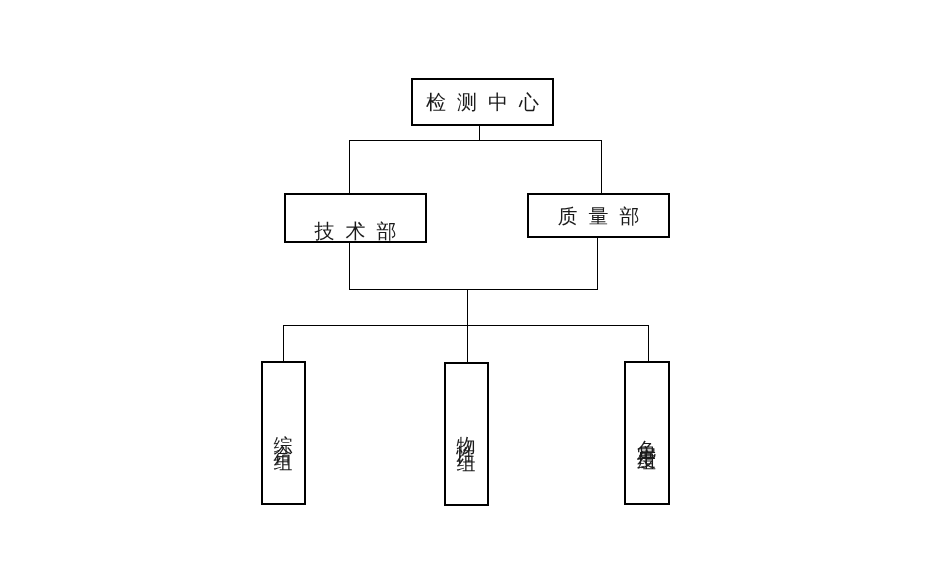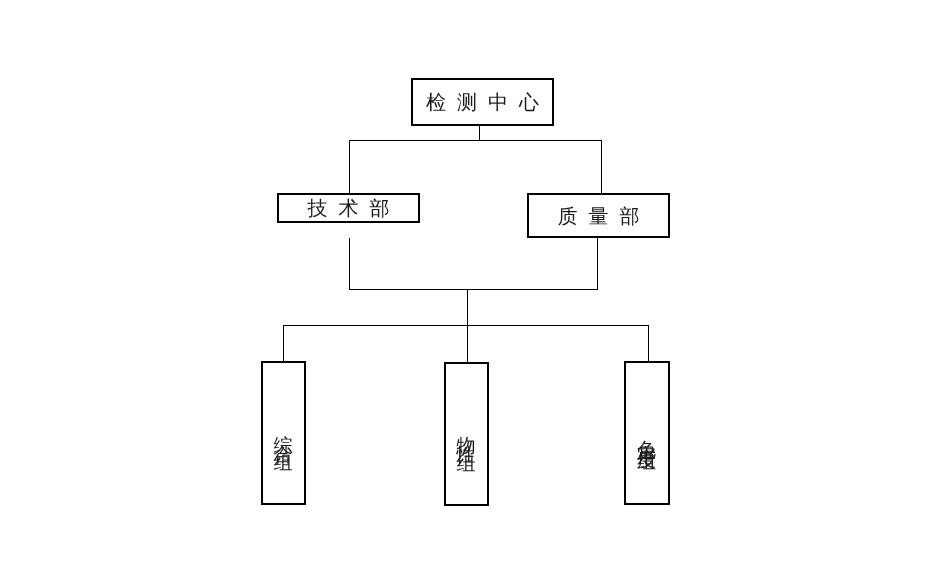--- a/index.html
+++ b/index.html
@@ -66,21 +66,21 @@
 
   <div class="line v" style="left:467px; top:289px; height:73px;"></div>
   <div class="line h" style="left:283px; top:325px; width:366px;"></div>
   <div class="line v" style="left:283px; top:325px; height:36px;"></div>
   <div class="line v" style="left:648px; top:325px; height:36px;"></div>
 
   <div class="node h-node" style="left:411px; top:46px; width:143px; height:48px;margin-top:32px;">
     <span class="label">检测中心</span>
   </div>
 
-  <div class="node h-node" style="left:277px; top:193px; width:143px; height:30px;">
+  <div class="node h-node" style="left:284px; top:193px; width:143px; height:50px;align-items:flex-end;">
     <span class="label">技术部</span>
   </div>
   <div class="node h-node" style="left:527px; top:193px; width:143px; height:45px;align-items:center;">
     <span class="label">质量部</span>
   </div>
 
   <div class="node v-node" style="left:261px; top:361px; width:45px; height:144px;">
     <span class="label">综合组</span>
   </div>
   <div class="node v-node" style="left:444px; top:362px; width:45px; height:144px;">

